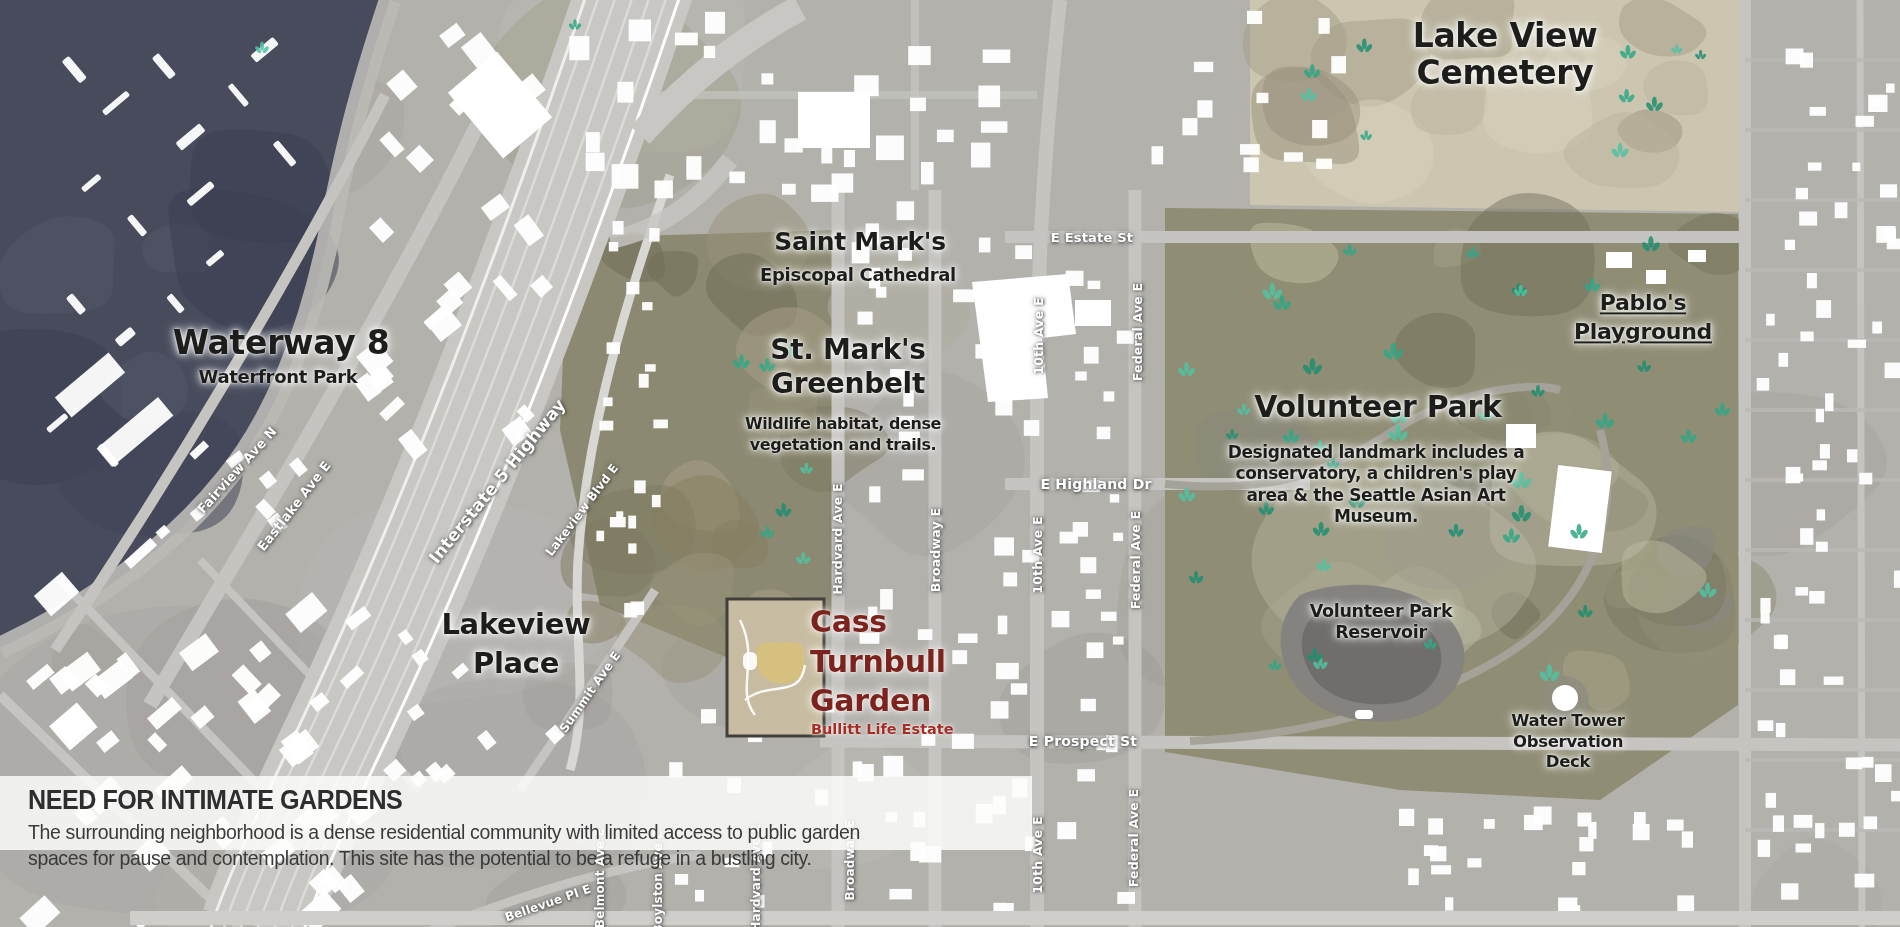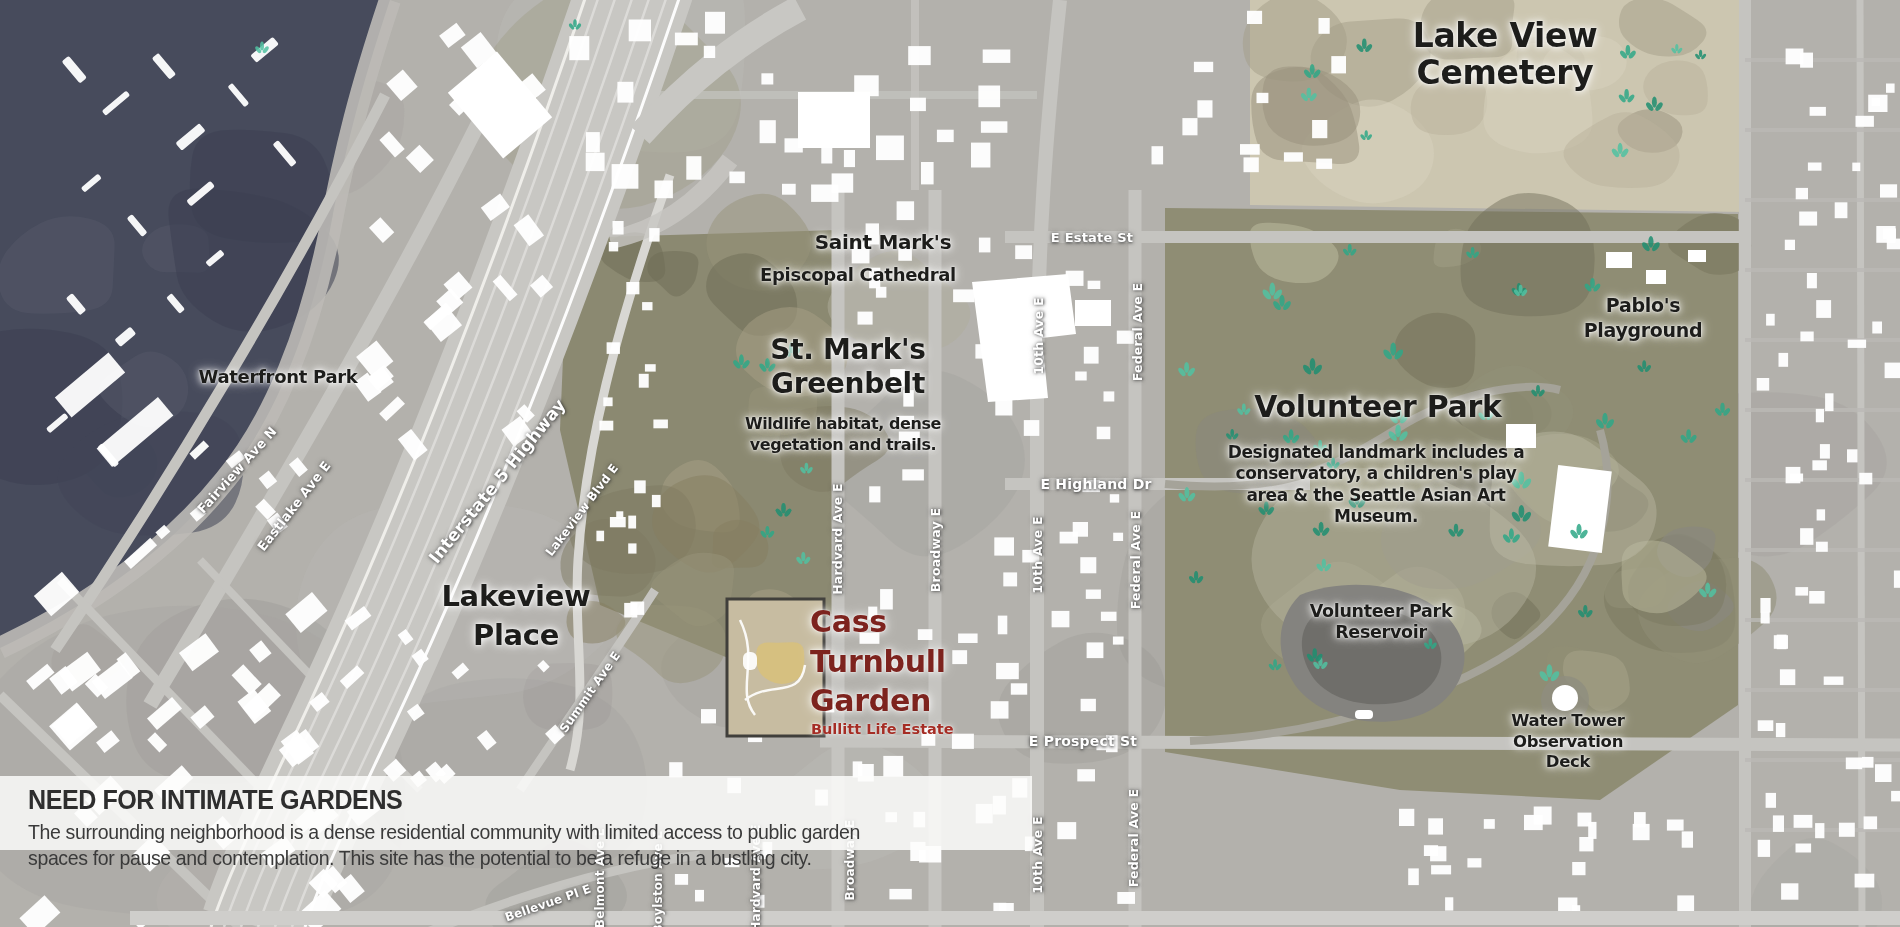--- a/index.html
+++ b/index.html
@@ -870,24 +870,27 @@
           <ellipse cx="0" cy="-2" rx="2" ry="4.5"></ellipse>
           <ellipse cx="4" cy="-1" rx="2" ry="4" transform="rotate(38)"></ellipse>
         </g>
       </g>
     </svg>
   <div id="labels">
       <div class="map-label k-place" style="left: 1505px; top: 55px; font-size: 33px; line-height: 1.12; transform: translate(-50%, -50%);">
         <div>Lake View</div>
         <div>Cemetery</div>
       </div>
+      <div class="map-label k-place" style="left: 281px; top: 343px; font-size: 33px; transform: translate(-50%, -50%);">
+        <div>Waterway 8</div>
+      </div>
       <div class="map-label k-place" style="left: 278px; top: 377px; font-size: 18px; transform: translate(-50%, -50%);">
         <div>Waterfront Park</div>
       </div>
-      <div class="map-label k-place" style="left: 860px; top: 242px; font-size: 20px; transform: translate(-50%, -50%); margin-left: 23px;">
+      <div class="map-label k-place" style="left: 860px; top: 242px; font-size: 25px; transform: translate(-50%, -50%);">
         <div>Saint Mark's</div>
       </div>
       <div class="map-label k-place" style="left: 858px; top: 275px; font-size: 18px; transform: translate(-50%, -50%);">
         <div>Episcopal Cathedral</div>
       </div>
       <div class="map-label k-place" style="left: 848px; top: 367px; font-size: 28px; line-height: 1.22; transform: translate(-50%, -50%);">
         <div>St. Mark's</div>
         <div>Greenbelt</div>
       </div>
       <div class="map-label k-place-desc" style="left: 843px; top: 435px; font-size: 16px; line-height: 1.3; transform: translate(-50%, -50%);">
@@ -896,25 +899,25 @@
       </div>
       <div class="map-label k-place" style="left: 1378px; top: 406px; font-size: 30px; transform: translate(-50%, -50%);">
         <div>Volunteer Park</div>
       </div>
       <div class="map-label k-place-desc" style="left: 1376px; top: 484px; font-size: 17px; line-height: 1.25; transform: translate(-50%, -50%);">
         <div>Designated landmark includes a</div>
         <div>conservatory, a children's play</div>
         <div>area &amp; the Seattle Asian Art</div>
         <div>Museum.</div>
       </div>
-      <div class="map-label k-place" style="left: 516px; top: 616px; font-size: 29px; line-height: 1.35; transform: translate(-50%, -50%);">
+      <div class="map-label k-place" style="left: 516px; top: 644px; font-size: 29px; line-height: 1.35; transform: translate(-50%, -50%);">
         <div>Lakeview</div>
         <div>Place</div>
       </div>
-      <div class="map-label k-place" style="left: 1643px; top: 318px; font-size: 19px; line-height: 1.3; transform: translate(-50%, -50%);">
+      <div class="map-label k-place" style="left: 1643px; top: 318px; font-size: 22px; line-height: 1.3; transform: translate(-50%, -50%); text-decoration: underline;">
         <div>Pablo's</div>
         <div>Playground</div>
       </div>
       <div class="map-label k-place" style="left: 1381px; top: 622px; font-size: 17.5px; line-height: 1.2; transform: translate(-50%, -50%);">
         <div>Volunteer Park</div>
         <div>Reservoir</div>
       </div>
       <div class="map-label k-place" style="left: 1568px; top: 742px; font-size: 16.5px; line-height: 1.25; transform: translate(-50%, -50%);">
         <div>Water Tower</div>
         <div>Observation</div>

